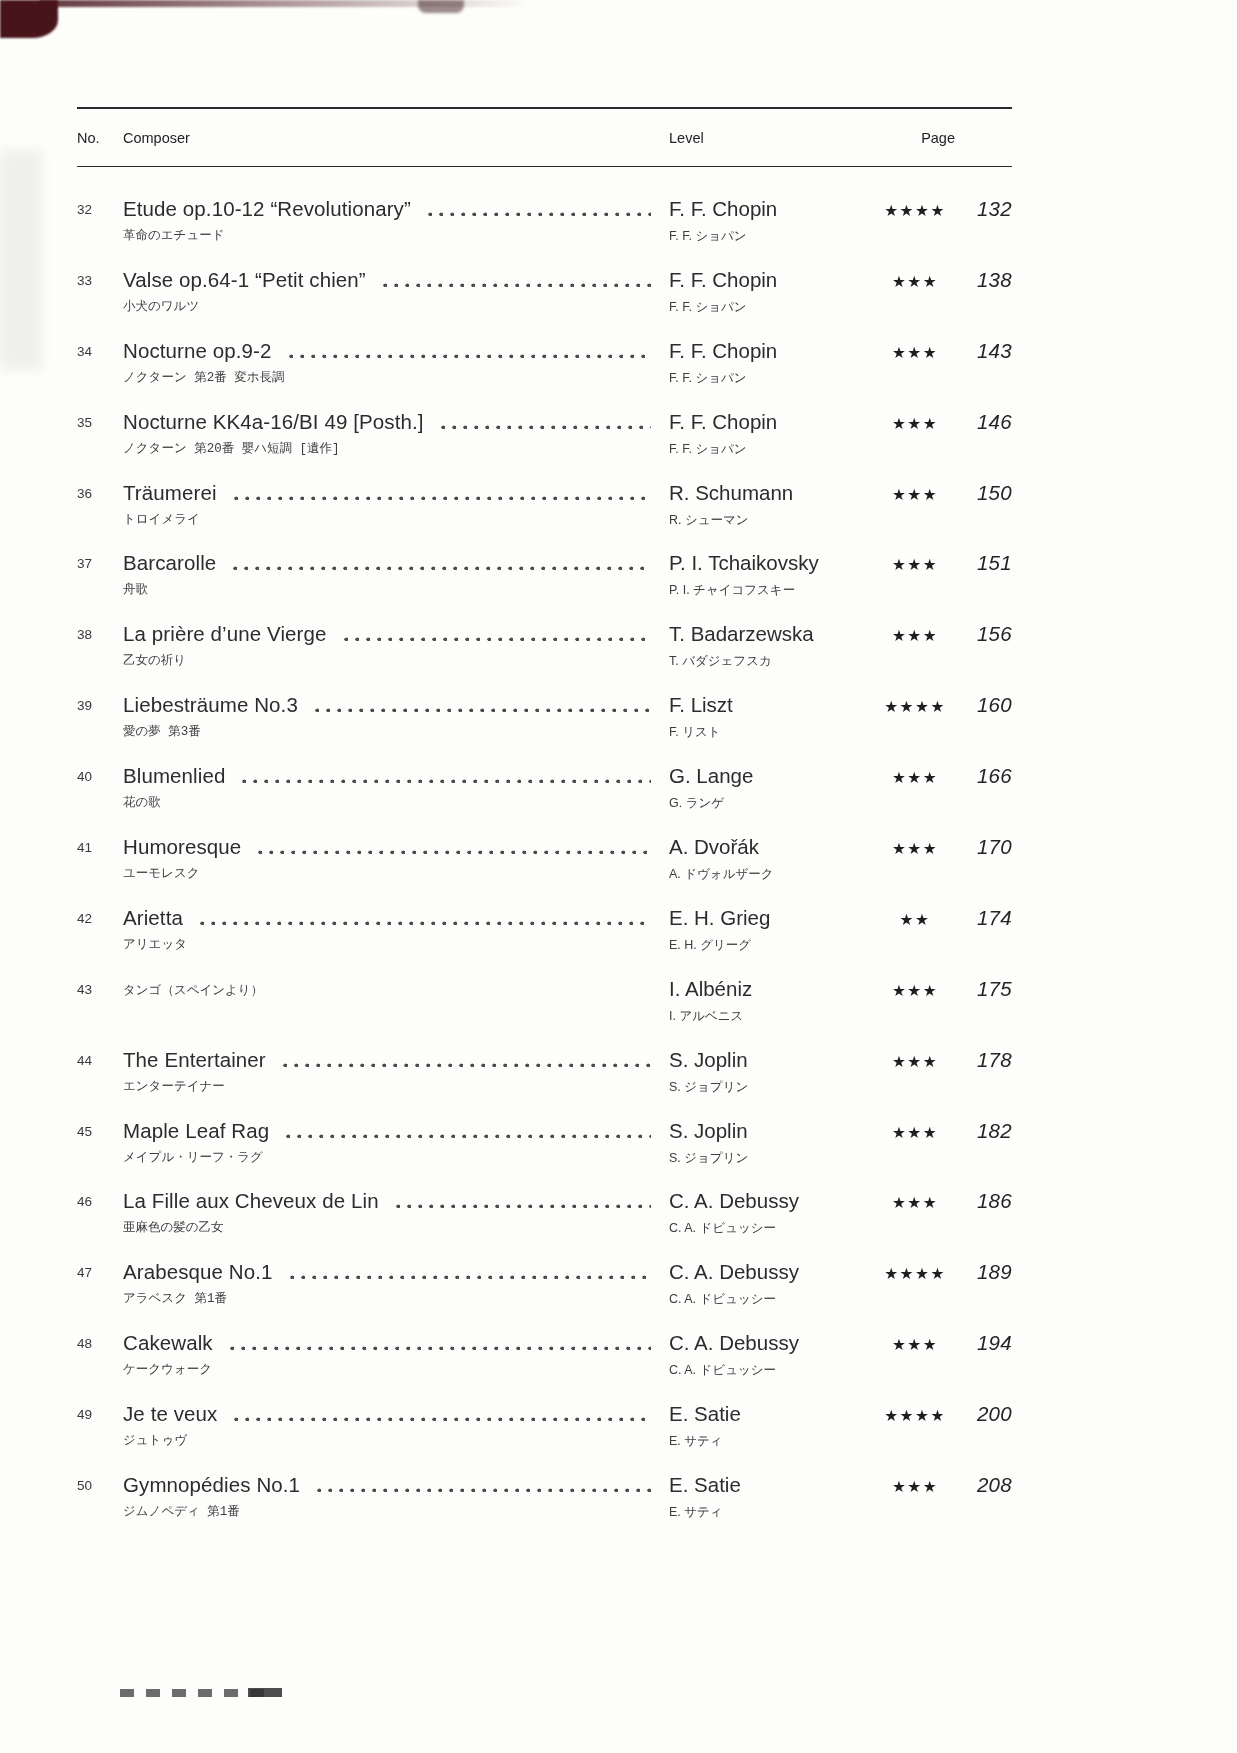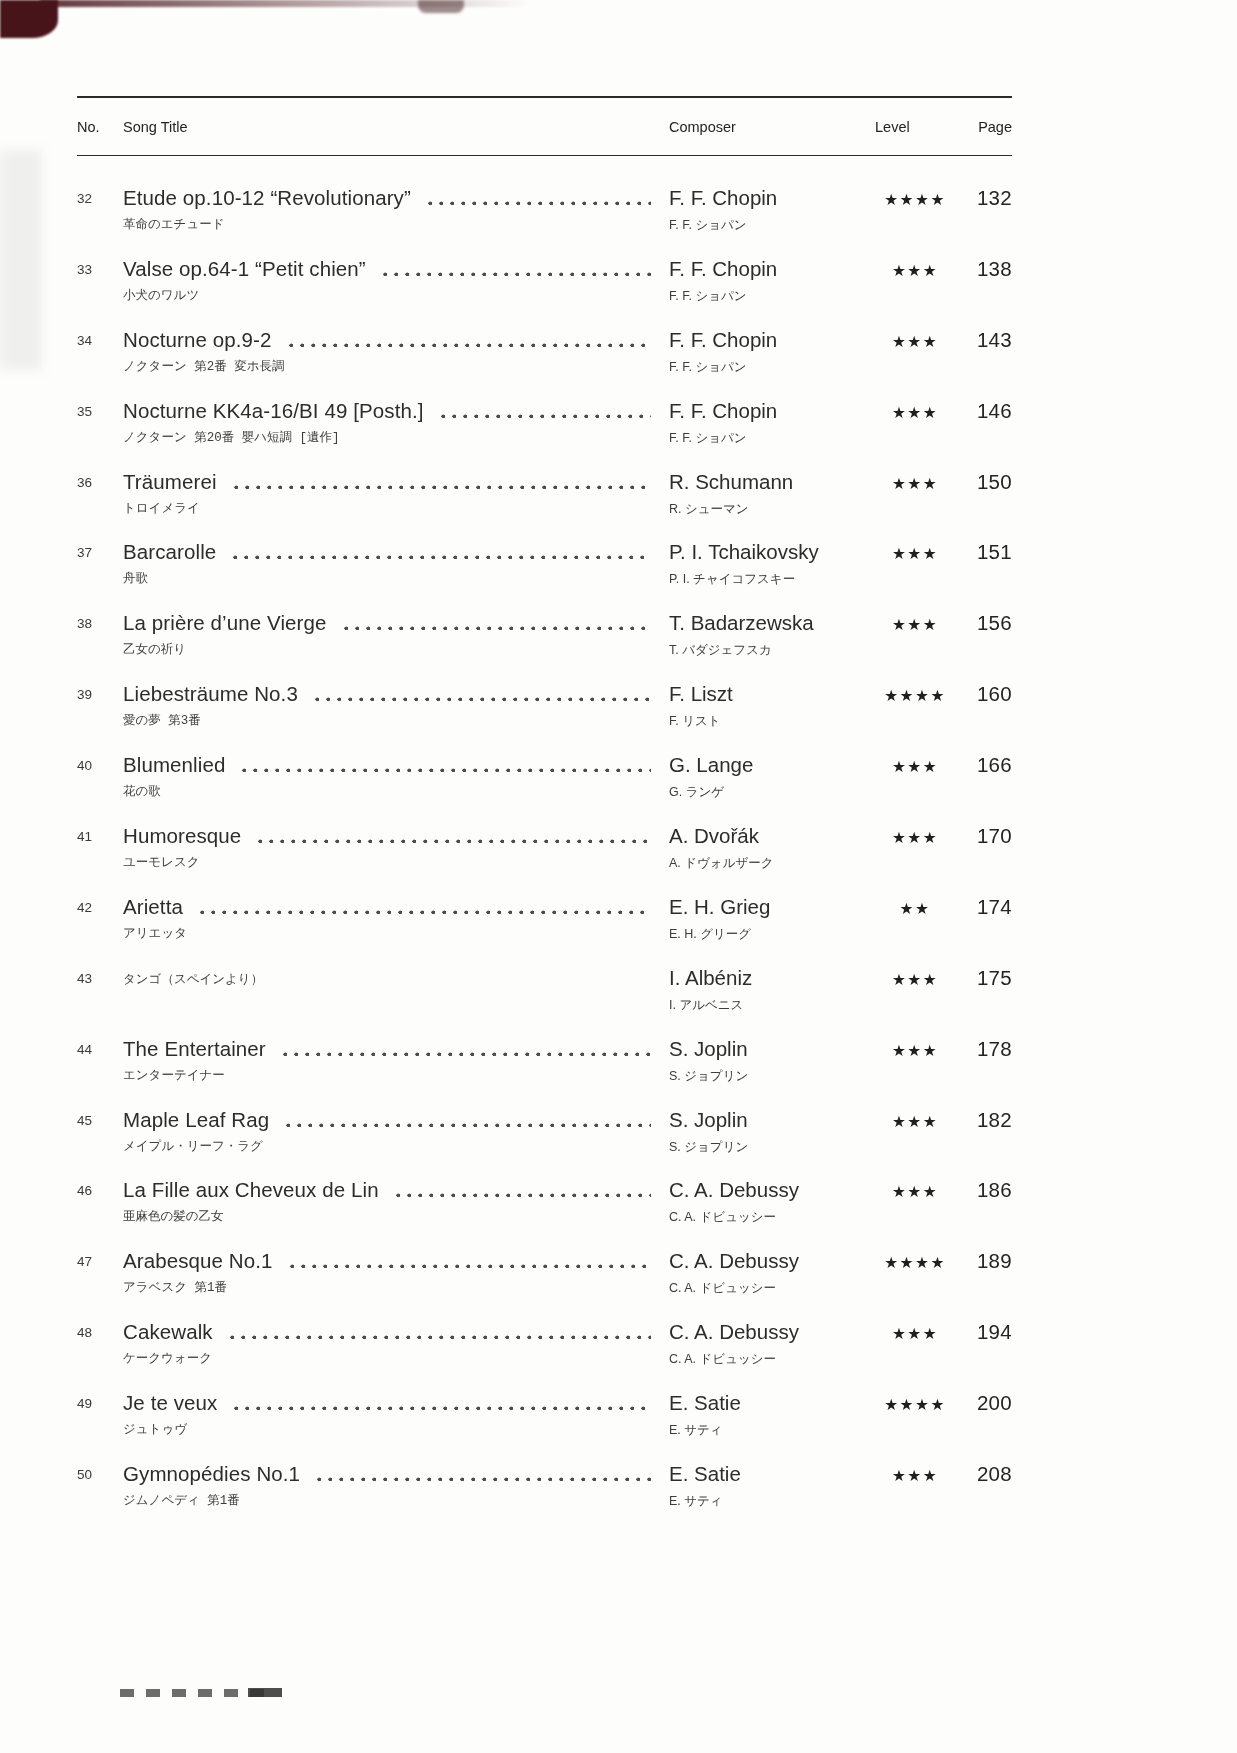--- a/index.html
+++ b/index.html
@@ -38,21 +38,21 @@
     left: 120px; top: 1689px; width: 150px; height: 8px;
     background-image: repeating-linear-gradient(90deg, #3c3c3c 0 14px, rgba(0,0,0,0) 14px 26px);
     opacity: .75; filter: blur(.5px);
   }
   .bottom-cutoff-block {
     left: 248px; top: 1688px; width: 34px; height: 9px;
     background: #303030; opacity: .85; filter: blur(.5px);
   }
 
   
-  .toc { position: absolute; left: 77px; top: 96px; width: 935px; }
+  .toc { position: absolute; left: 77px; top: 107px; width: 935px; }
   .rule { height: 0; border-top: 2px solid #2b2b2b; }
   .rule-light { border-top-width: 1.6px; }
 
   .head-row {
     display: grid;
     grid-template-columns: 46px minmax(0,1fr) 206px 80px 57px;
     height: 57px; align-items: center;
     font-size: 14.5px; color: #232323;
   }
   .head-no { }
@@ -76,38 +76,37 @@
     flex: 1 1 auto; height: 5px; min-width: 28px;
     margin: 0 18px 4px 17px;
     align-self: flex-end;
     background-image: radial-gradient(circle at 2.2px 2.4px, #4c4c4c 1.65px, rgba(0,0,0,0) 2.1px);
     background-size: 11px 5px; background-repeat: repeat-x;
   }
   .subtitle-ja { font-size: 12.5px; color: #3d3d3d; margin-top: 8px; line-height: 15px; font-family: Liberation Mono, monospace; }
   .composer { font-size: 20.5px; color: #2c2c2c; white-space: nowrap; }
   .composer-ja { font-size: 12.5px; color: #3d3d3d; margin-top: 8px; line-height: 15px; white-space: nowrap; }
   .stars { font-size: 15.5px; text-align: center; letter-spacing: 1.5px; color: #1f1f1f; padding-top: 2px; white-space: nowrap; }
-  .pageno { font-size: 20.5px; text-align: right; color: #242424; letter-spacing: .3px; }
+  .pageno { font-size: 20.5px; text-align: right; color: #242424; letter-spacing: .3px; font-style: italic; }
 </style>
 </head>
 <body>
 
 <div class="artifact corner-blob"></div>
 <div class="artifact top-streak"></div>
 <div class="artifact top-speck"></div>
 <div class="artifact left-smudge"></div>
 <div class="artifact bottom-cutoff"></div>
 <div class="artifact bottom-cutoff-block"></div>
 
 <div class="toc">
   <div class="rule"></div>
 
   <div class="head-row">
     <div class="head-no">No.</div>
-    <div class="head-title">Song Title</div>
     <div class="head-composer">Composer</div>
     <div class="head-level">Level</div>
     <div class="head-page">Page</div>
   </div>
 
   <div class="rule rule-light"></div>
 
   <div class="rows">
 
       <div class="row">

